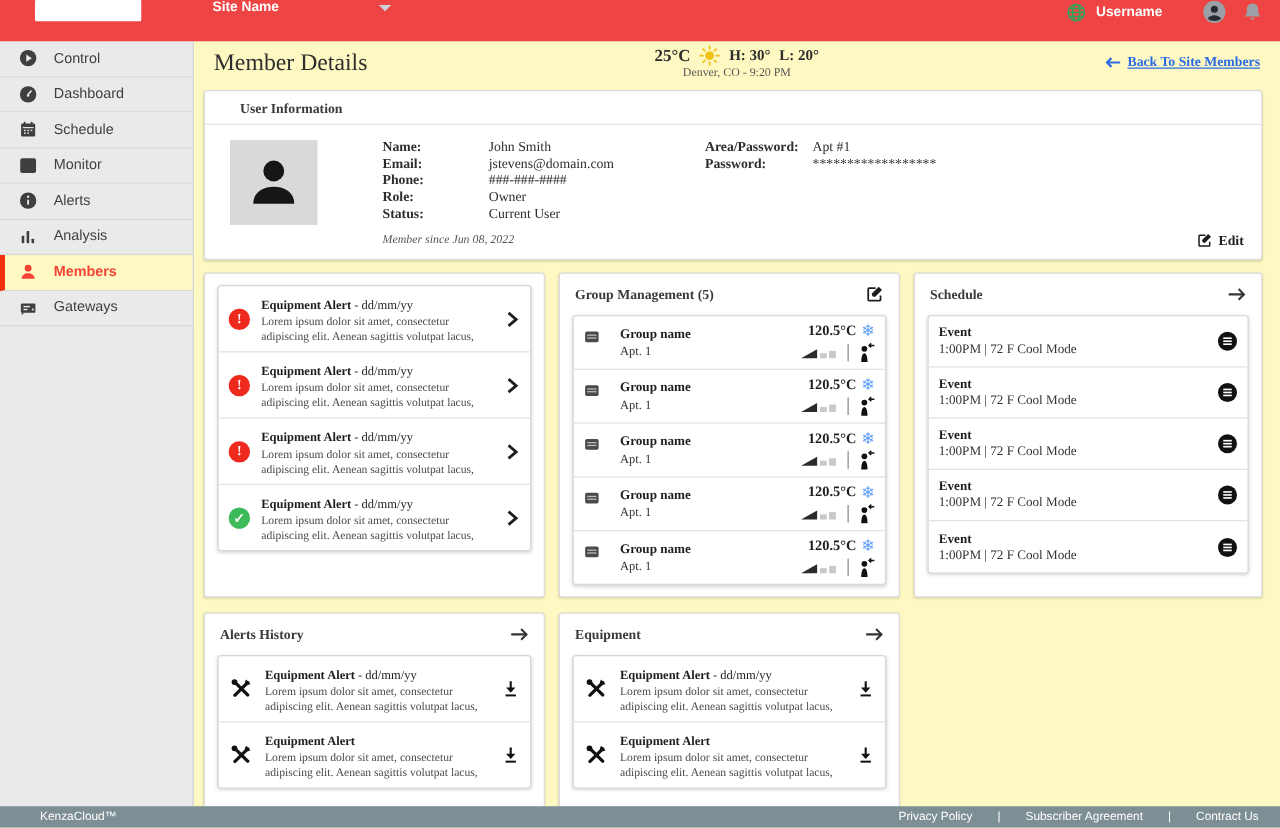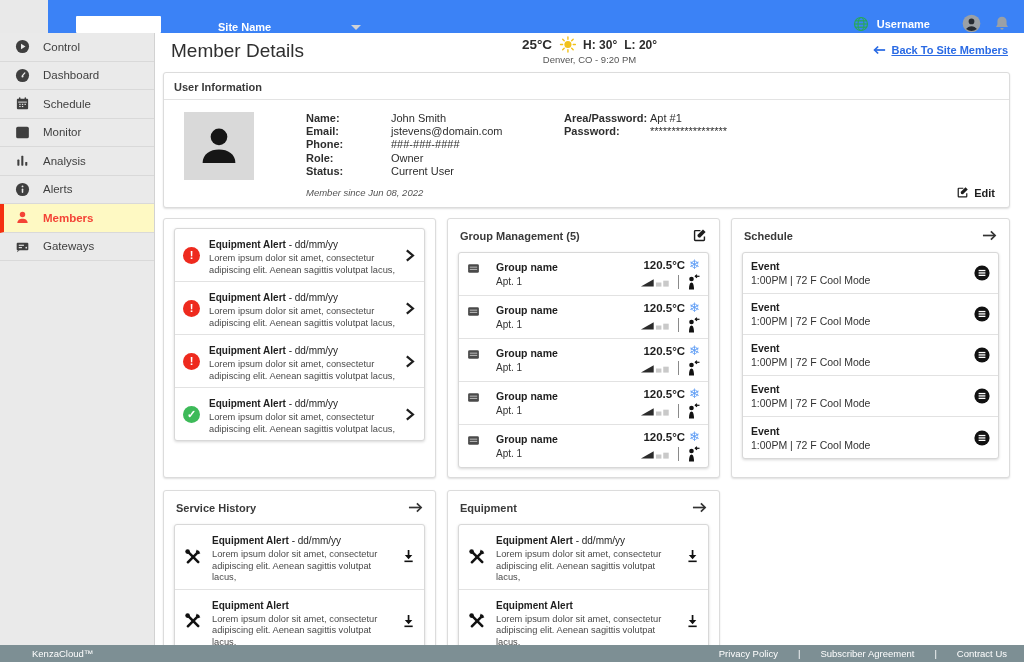--- a/index.html
+++ b/index.html
@@ -1,59 +1,59 @@
 <!DOCTYPE html>
 <html><head>
 <meta charset="utf-8">
 <style>
   * { margin:0; padding:0; box-sizing:border-box; }
   html,body { width:1024px; height:662px; }
   body { font-family:"Liberation Sans", sans-serif; background:#e9e9e9; position:relative; overflow:hidden; }
 
   
-  .topbar { position:absolute; top:0; left:0; right:0; height:33px; background:#3b82f6; display:flex; align-items:flex-end; z-index:30;margin-left:48px; }
+  .topbar { position:absolute; top:0; left:0; right:0; height:33px; background:#ef4444; display:flex; align-items:flex-start; z-index:30; }
   .logo-box { width:85px; height:17px; background:#fff; margin-left:28px; border-radius:1px; }
   .site-name { margin-left:57px; font-size:11px; font-weight:bold; color:#fff; display:flex; align-items:center; cursor:pointer; }
   .caret-down { width:0; height:0; border-left:5px solid transparent; border-right:5px solid transparent; border-top:5px solid #cfd2d6; margin-left:80px; }
   .topbar-right { margin-left:auto; display:flex; align-items:center; margin-right:14px; }
   .globe-icon { width:16px; height:16px; display:inline-flex; }
   .tb-username { font-size:11px; font-weight:bold; color:#fff; margin-left:8px; margin-right:32px; }
   .tb-avatar { width:19px; height:19px; display:inline-flex; cursor:pointer; }
   .tb-bell { width:16px; height:17px; display:inline-flex; margin-left:13px; cursor:pointer; }
 
   
   .sidebar { position:absolute; top:33px; left:0; width:155px; bottom:17px; background:#eaeaea; border-right:1px solid #d2d2d2; z-index:20; }
   .nav-item { height:28.5px; display:flex; align-items:center; padding-left:15px; border-bottom:1px solid #d9d9d9; font-size:11.5px; color:#3f3f3f; cursor:pointer; background:#eaeaea; }
   .nav-item .nico { width:15px; height:15px; margin-right:13px; display:inline-flex; }
   .nav-item .nico svg { fill:#3f3f3f; }
   .nav-item.active { background:#fef9c3; border-left:4px solid #f5300f; padding-left:11px; color:#f44336; font-weight:bold; }
   .nav-item.active .nico svg { fill:#f44336; }
   .nico svg .inv { fill:#eaeaea; }
 
   
-  .main { position:absolute; left:155px; top:33px; right:0; bottom:17px; overflow:hidden; background:#ffffff; }
+  .main { position:absolute; left:155px; top:33px; right:0; bottom:17px; overflow:hidden; background:#fef9c3;font-family:Liberation Serif, serif; }
   .page-header { height:35px; position:relative; }
   .page-title { position:absolute; left:16px; top:7px; font-size:19px; color:#2f2f2f; }
   .weather { position:absolute; left:50%; transform:translateX(-50%); top:3px; text-align:center; }
   .weather-top { display:flex; align-items:center; justify-content:center; gap:7px; color:#2c2c2c; }
   .weather-temp { font-size:13.5px; font-weight:bold; }
   .sun-icon { width:17px; height:17px; display:inline-flex; }
   .weather-hl { font-size:12px; font-weight:bold; }
   .weather-loc { font-size:9.5px; color:#555; margin-top:1px; }
   .back-link { position:absolute; right:16px; top:11px; display:flex; align-items:center; gap:5px; color:#2b6be4; font-size:11px; font-weight:bold; cursor:pointer; }
   .back-link .bl-text { text-decoration:underline; }
   .back-arrow { width:14px; height:12px; display:inline-flex; }
 
   .content { padding:4px 14px 0 8px; }
   .card { background:#fff; border:1px solid #dcdcdc; border-radius:3px; box-shadow:0 1px 2px rgba(0,0,0,0.13); }
   .card-title { font-size:11px; font-weight:bold; color:#3a3a3a; }
 
   
   .user-card { height:136px; position:relative; }
-  .user-card .card-title { padding:8px 10px 6px; border-bottom:1px solid #e3e3e3; }
+  .user-card .card-title { padding:8px 28px 6px; border-bottom:1px solid #e3e3e3; }
   .user-body { display:flex; padding:12px 20px 0; position:relative; }
   .big-avatar { width:70px; height:68px; background:#d9d9d9; display:flex; align-items:center; justify-content:center; }
   .fields { margin-left:52px; font-size:11px; color:#2e2e2e; }
   .f-row { display:flex; line-height:13.2px; }
   .f-label { width:85px; font-weight:bold; }
   .member-since { font-style:italic; font-size:9.5px; color:#555; margin-top:9px; }
   .fields-right { position:absolute; left:400px; top:12px; font-size:11px; color:#2e2e2e; }
   .fields-right .f-label { width:86px; }
   .edit-btn { position:absolute; right:14px; bottom:8px; display:flex; align-items:center; gap:5px; font-size:11px; font-weight:bold; color:#1d1d1d; cursor:pointer; }
   .edit-btn .eico { width:13px; height:13px; display:inline-flex; }
@@ -182,36 +182,36 @@
         <svg viewBox="0 0 16 16" fill="none" stroke="#3f3f3f" stroke-width="1.5">
           <rect x="2" y="2.5" width="12" height="11" rx="1"></rect>
           <polyline points="4,10.5 7,7.5 9,9.3 12,5.5"></polyline>
         </svg>
       </span>
     <span>Monitor</span>
   </div>
   <div class="nav-item">
     <span class="nico">
         <svg viewBox="0 0 16 16">
+          <circle cx="8" cy="8" r="7"></circle>
+          <rect class="inv" x="7.2" y="7" width="1.6" height="4.6" rx=".8"></rect>
+          <circle class="inv" cx="8" cy="4.7" r="1"></circle>
+        </svg>
+      </span>
+    <span>Alerts</span>
+  </div>
+  <div class="nav-item">
+    <span class="nico">
+        <svg viewBox="0 0 16 16">
           <rect x="2.5" y="7" width="2.2" height="6.5" rx=".6"></rect>
           <rect x="6.7" y="3" width="2.2" height="10.5" rx=".6"></rect>
           <rect x="10.9" y="9.5" width="2.2" height="4" rx=".6"></rect>
         </svg>
       </span>
     <span>Analysis</span>
-  </div>
-  <div class="nav-item">
-    <span class="nico">
-        <svg viewBox="0 0 16 16">
-          <circle cx="8" cy="8" r="7"></circle>
-          <rect class="inv" x="7.2" y="7" width="1.6" height="4.6" rx=".8"></rect>
-          <circle class="inv" cx="8" cy="4.7" r="1"></circle>
-        </svg>
-      </span>
-    <span>Alerts</span>
   </div>
   <div class="nav-item active">
     <span class="nico">
         <svg viewBox="0 0 16 16">
           <circle cx="8" cy="4.8" r="2.9"></circle>
           <path d="M2.5 13.8c0-3 2.5-4.6 5.5-4.6s5.5 1.6 5.5 4.6z"></path>
         </svg>
       </span>
     <span>Members</span>
   </div>
@@ -667,21 +667,21 @@
               </span>
           </div>
         </div>
       </div>
     </div>
 
     <div class="cards-row" style="margin-top:12px;">
 
       <div class="card cardw">
         <div class="card-head">
-          <span class="card-title">Service History</span>
+          <span class="card-title">Alerts History</span>
           <span class="head-icon">
             <svg viewBox="0 0 16 14" fill="none" stroke="#333" stroke-width="1.8">
                 <line x1="1" y1="7" x2="14" y2="7"></line>
                 <polyline points="9.5,2.5 14,7 9.5,11.5"></polyline>
               </svg>
           </span>
         </div>
         <div class="list">
           <div class="list-item">
             <span class="tools-ico">

